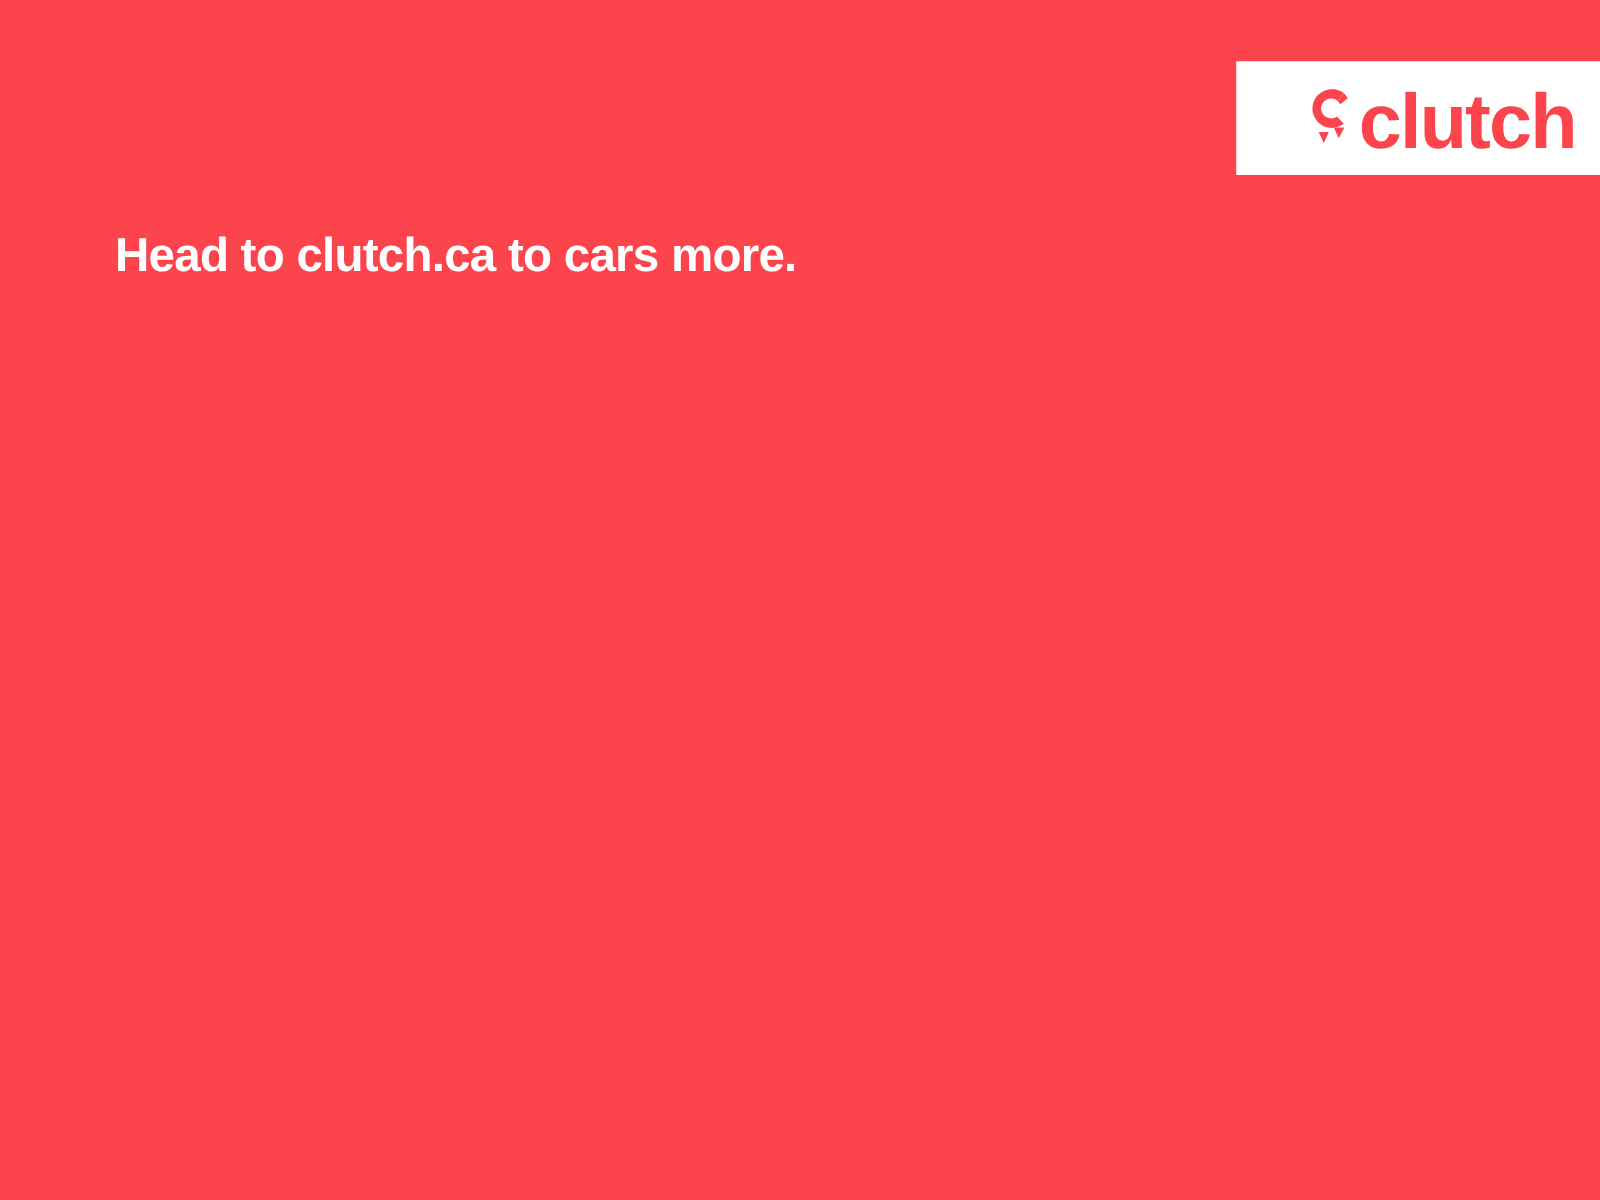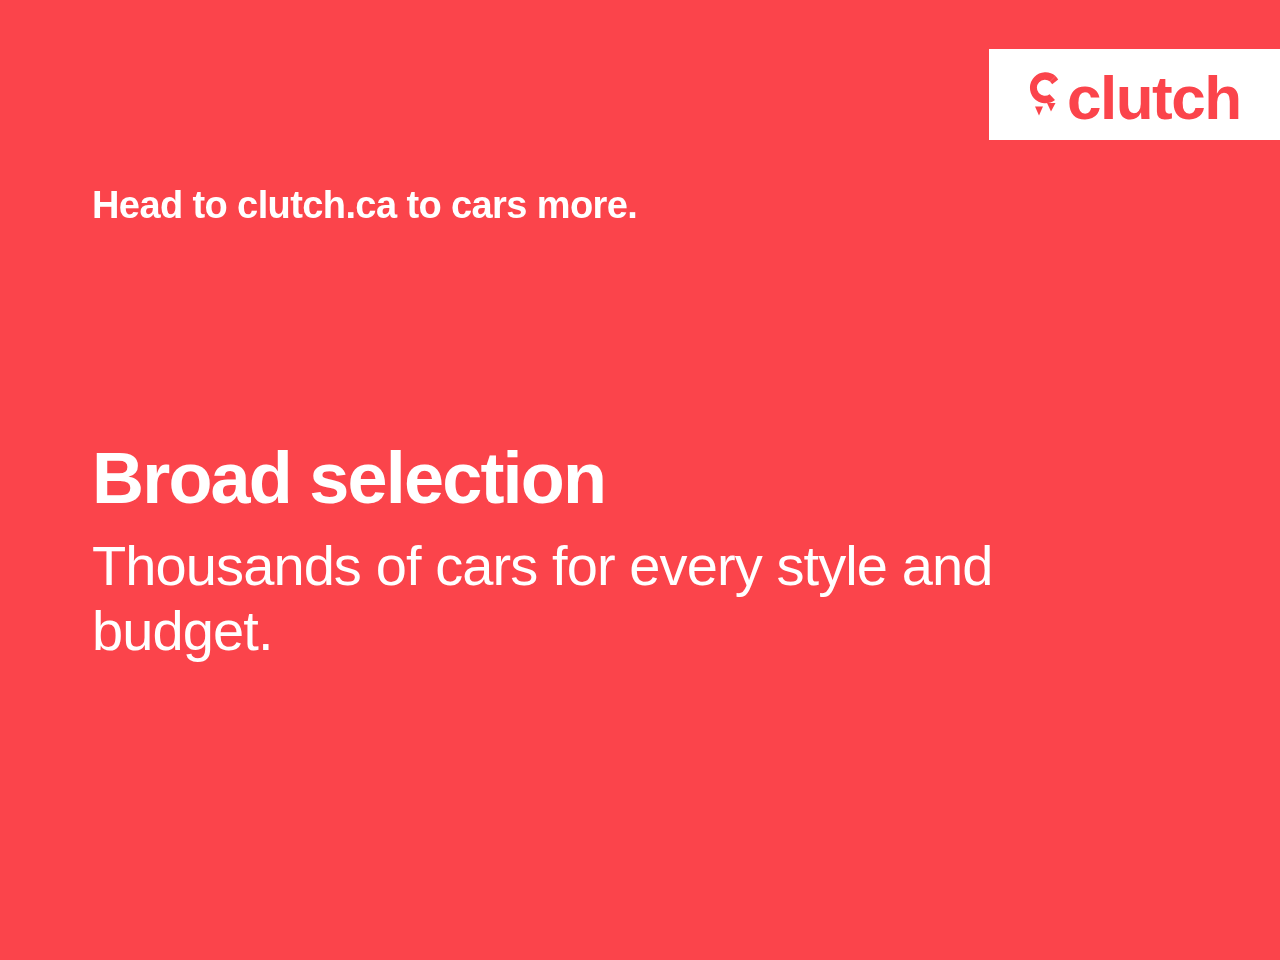--- a/index.html
+++ b/index.html
@@ -26,21 +26,21 @@
   
   #logo-plate {
     position: absolute;
     left: 989px;
     top: 49px;
     width: 291px;
     height: 91px;
     background: #ffffff;
     display: flex;
     align-items: center;
-    padding-left: 32px;
+    padding-left: 52px;
   }
 
   #logo-lockup {
     display: flex;
     align-items: baseline;
     line-height: 1;
   }
 
   #logo-mark {
     width: 44px;
@@ -121,18 +121,14 @@
         <path d="M14.0 41.5 L 22.0 41.5 L 18.0 50.5 Z" fill="#fb444b"></path>
         <path d="M26.0 38.0 L 34.5 38.0 L 30.0 46.5 Z" fill="#fb444b"></path>
       </svg>
 
       <span id="logo-wordmark">clutch</span>
     </div>
   </div>
 
   <div id="eyebrow">Head to clutch.ca to cars more.</div>
 
-  <div id="copy-block">
-    <div id="headline">Broad selection</div>
-    <div id="subheadline">Thousands of cars for every style and budget.</div>
-  </div>
 
 </div>
 
 </body></html>

